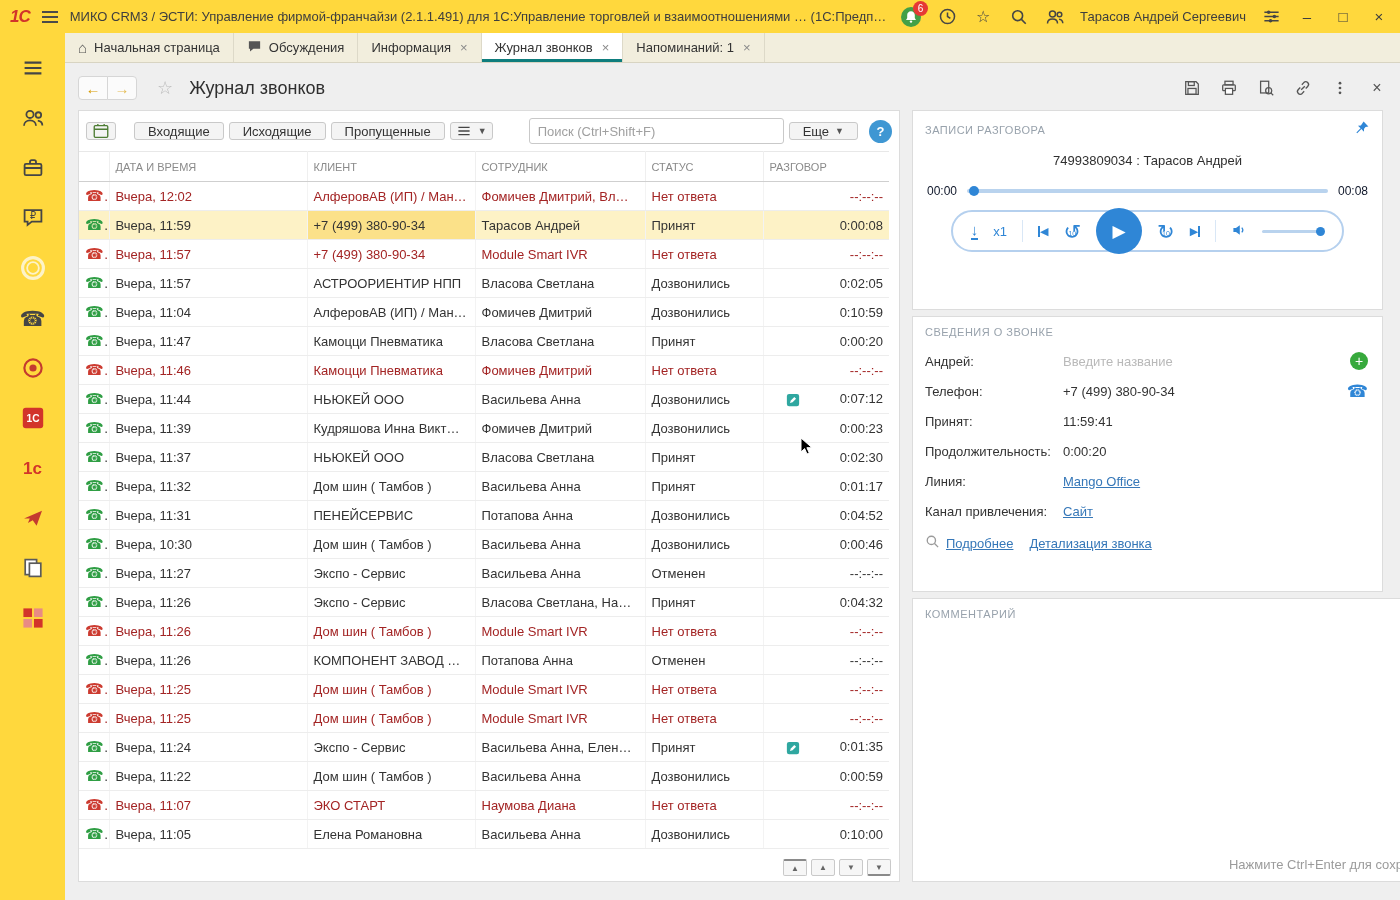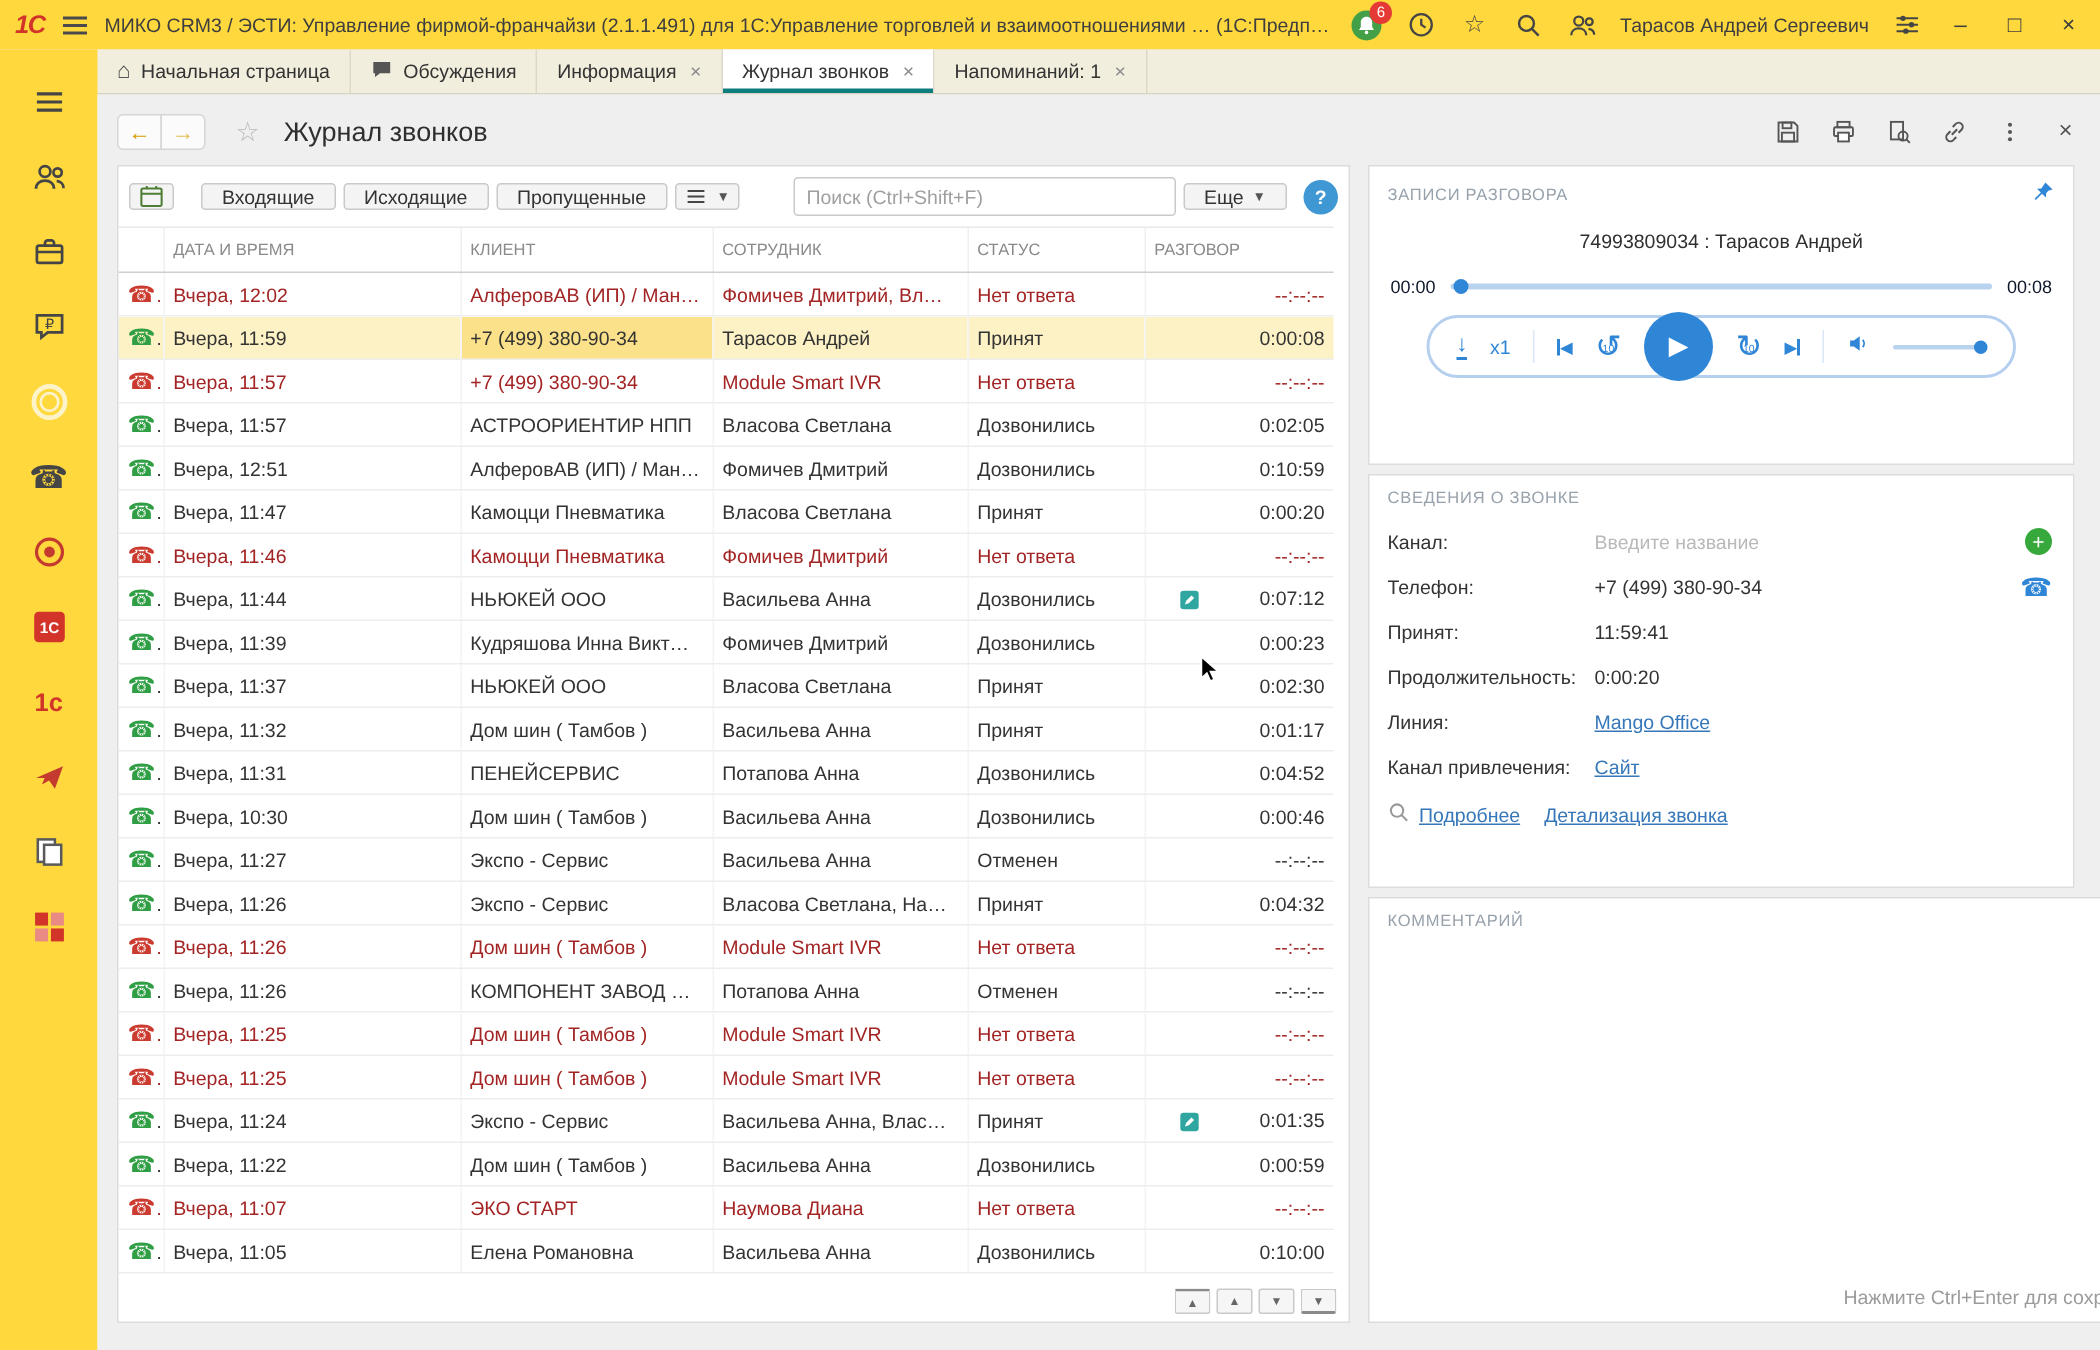--- a/index.html
+++ b/index.html
@@ -409,21 +409,21 @@
               <tr class="">
                 <td class="c-icon"><span class="ph-call incoming">☎</span></td>
                 <td class="c-date">Вчера, 11:57</td>
                 <td class="c-client">АСТРООРИЕНТИР НПП</td>
                 <td class="c-emp">Власова Светлана</td>
                 <td class="c-status">Дозвонились</td>
                 <td class="c-talk"><span class="dur">0:02:05</span></td>
               </tr>
               <tr class="">
                 <td class="c-icon"><span class="ph-call incoming">☎</span></td>
-                <td class="c-date">Вчера, 12:51</td>
+                <td class="c-date">Вчера, 11:04</td>
                 <td class="c-client">АлферовАВ (ИП) / Ман…</td>
                 <td class="c-emp">Фомичев Дмитрий</td>
                 <td class="c-status">Дозвонились</td>
                 <td class="c-talk"><span class="dur">0:10:59</span></td>
               </tr>
               <tr class="">
                 <td class="c-icon"><span class="ph-call incoming">☎</span></td>
                 <td class="c-date">Вчера, 11:47</td>
                 <td class="c-client">Камоцци Пневматика</td>
                 <td class="c-emp">Власова Светлана</td>
@@ -534,21 +534,21 @@
                 <td class="c-date">Вчера, 11:25</td>
                 <td class="c-client">Дом шин ( Тамбов )</td>
                 <td class="c-emp">Module Smart IVR</td>
                 <td class="c-status">Нет ответа</td>
                 <td class="c-talk"><span class="dur">--:--:--</span></td>
               </tr>
               <tr class="">
                 <td class="c-icon"><span class="ph-call incoming">☎</span></td>
                 <td class="c-date">Вчера, 11:24</td>
                 <td class="c-client">Экспо - Сервис</td>
-                <td class="c-emp">Васильева Анна, Влас…</td>
+                <td class="c-emp">Васильева Анна, Елена…</td>
                 <td class="c-status">Принят</td>
                 <td class="c-talk"><span><svg width="14" height="14" viewBox="0 0 16 16">
                       <rect x="1" y="1" width="14" height="14" rx="2.5" fill="#2fa7a0"></rect>
                       <path d="M4.5 11.5l1-3 4-4 2 2-4 4z" fill="#fff"></path>
                     </svg></span><span class="dur">0:01:35</span></td>
               </tr>
               <tr class="">
                 <td class="c-icon"><span class="ph-call incoming">☎</span></td>
                 <td class="c-date">Вчера, 11:22</td>
                 <td class="c-client">Дом шин ( Тамбов )</td>
@@ -624,21 +624,21 @@
         </div>
       </div>
     </div>
 
     <div class="card info-card">
       <div class="sec-head">
         <span class="sec-title">СВЕДЕНИЯ О ЗВОНКЕ</span>
       </div>
       <div class="f-rows">
         <div class="f-row">
-          <span class="f-label">Канал:</span>
+          <span class="f-label">Андрей:</span>
           <span class="f-placeholder">Введите название</span>
           <span class="f-action">
               <span class="plus-ic">+</span>
             </span>
         </div>
         <div class="f-row">
           <span class="f-label">Телефон:</span>
           <span class="f-value">+7 (499) 380-90-34</span>
           <span class="f-action phone-ic">☎</span>
         </div>

